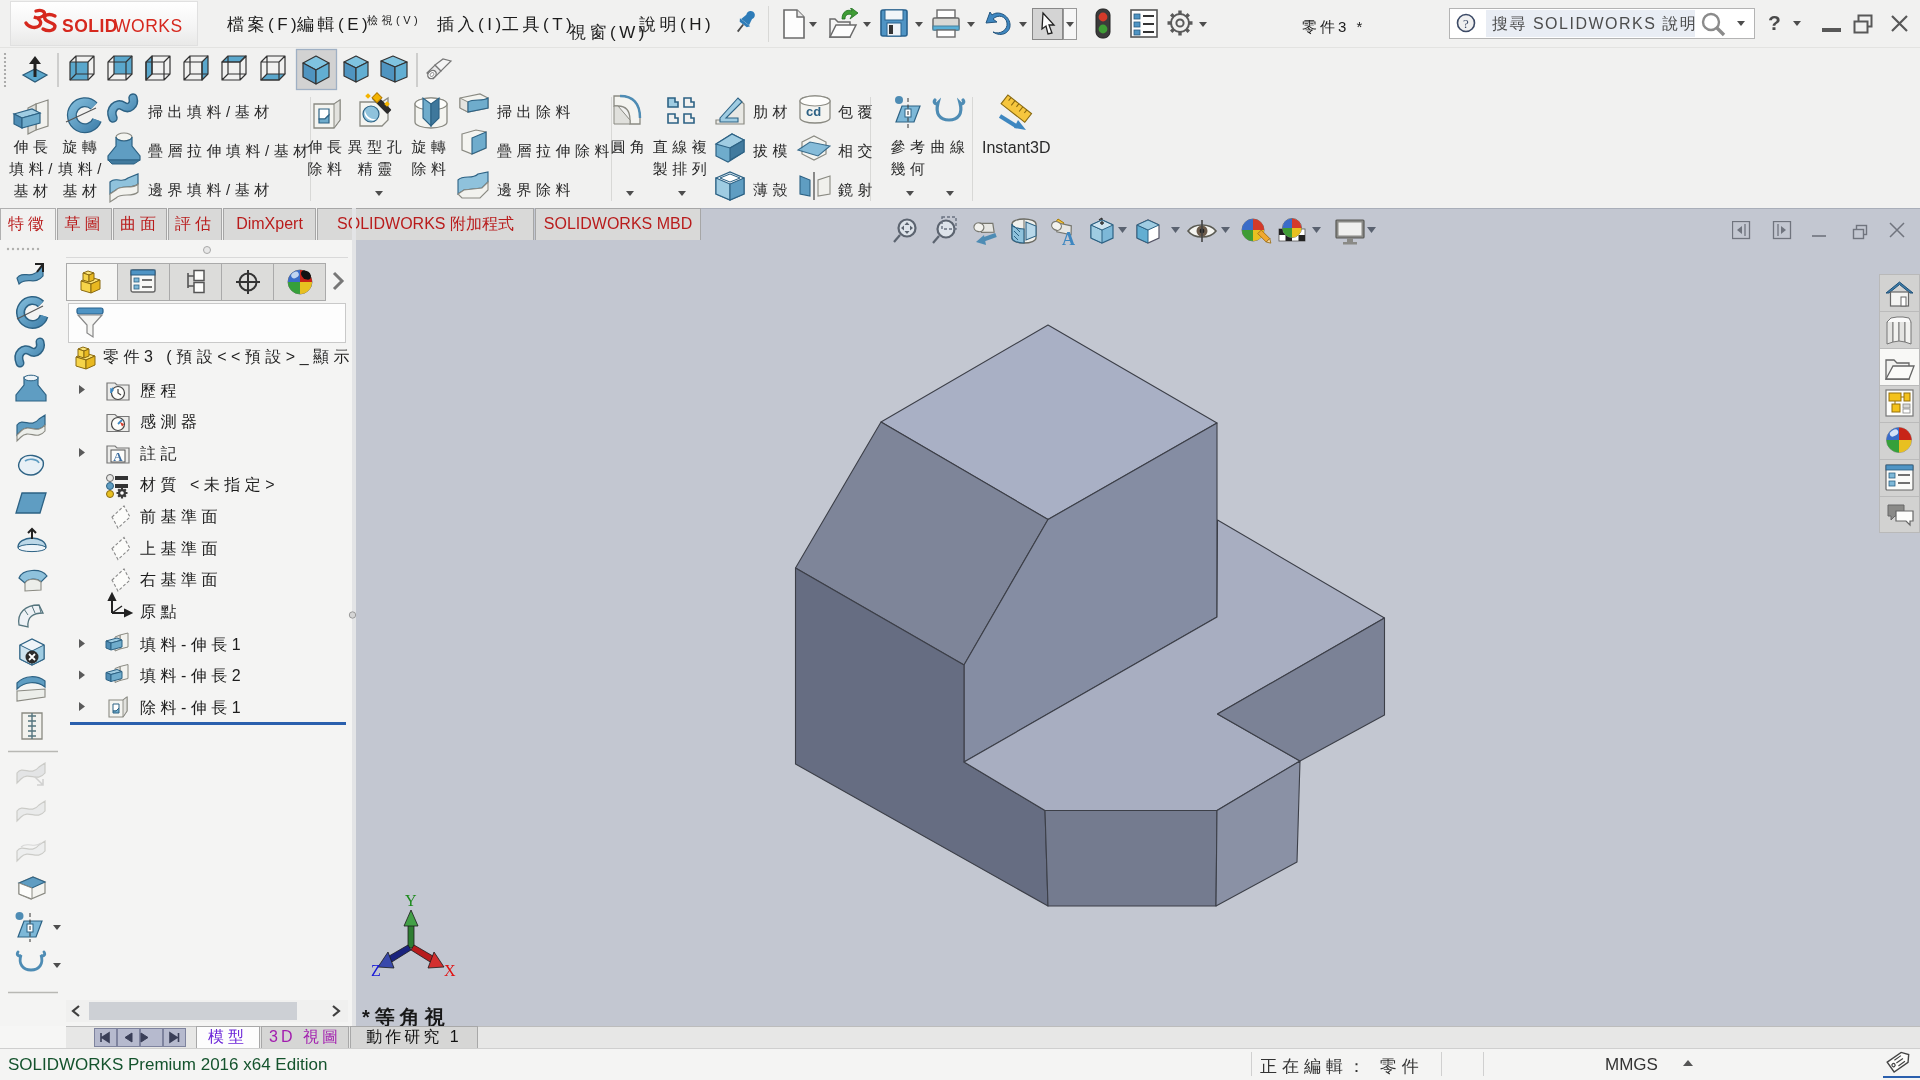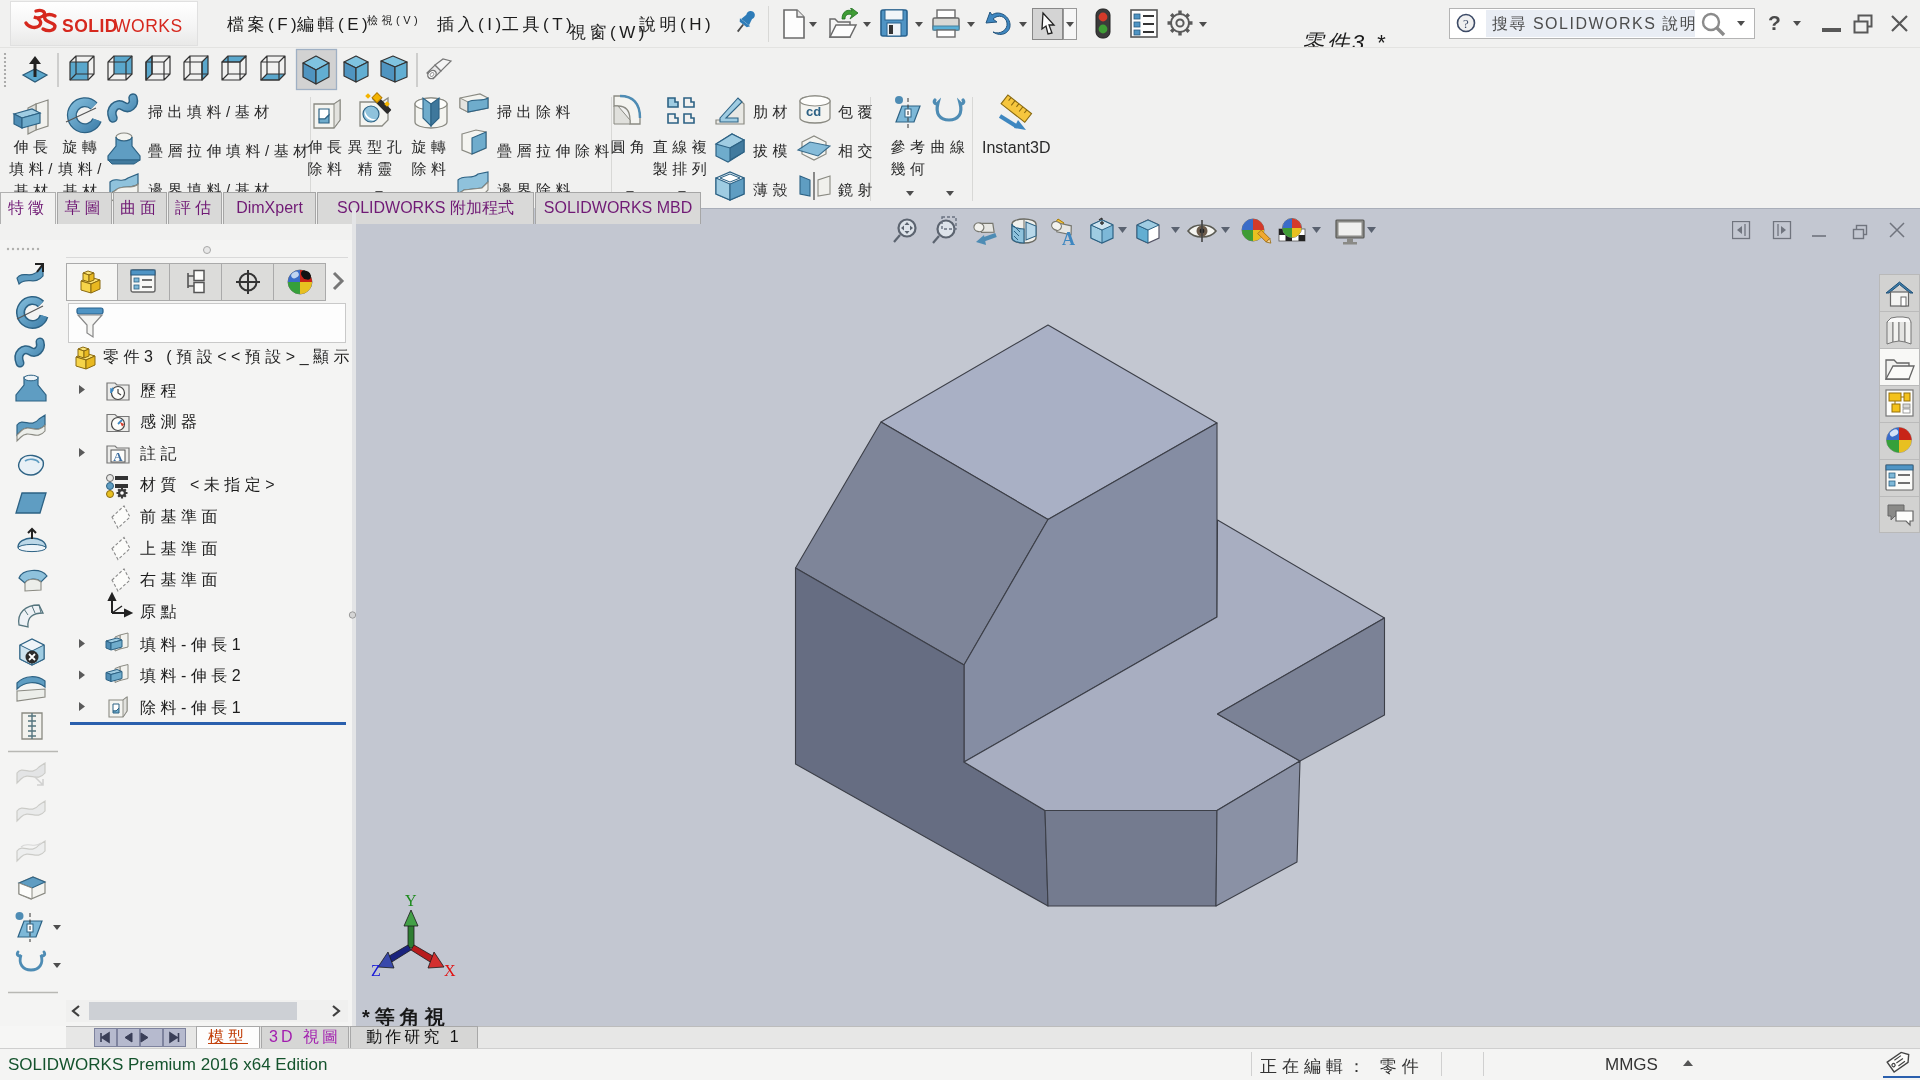--- a/index.html
+++ b/index.html
@@ -4,21 +4,21 @@
 html,body{margin:0;padding:0;}
 body{width:1920px;height:1080px;overflow:hidden;font-family:"Liberation Sans",sans-serif;position:relative;background:#f1f1f0;}
 .a{position:absolute;}
 .ct{color:#1b1b1b;}
 .ls{letter-spacing:4.5px;}
 svg{display:block;}
 .sep{position:absolute;width:1px;background:#d8d8d6;}
 .caret{position:absolute;width:0;height:0;border-left:4px solid transparent;border-right:4px solid transparent;border-top:5px solid #4d4d4d;}
 .biglab{position:absolute;font-size:15px;color:#2a2a2a;text-align:center;line-height:22px;white-space:nowrap;}
 .smlab{position:absolute;font-size:15px;color:#2a2a2a;white-space:nowrap;}
-.tab{position:absolute;top:192px;height:32px;background:#d9d9d8;border:1px solid #a6a6a6;border-bottom:none;box-sizing:border-box;font-size:16px;color:#701a75;text-align:center;line-height:30px;overflow:hidden;}
+.tab{position:absolute;top:208px;height:32px;background:#d9d9d8;border:1px solid #a6a6a6;border-bottom:none;box-sizing:border-box;font-size:16px;color:#b91c1c;text-align:center;line-height:30px;overflow:hidden;}
 .treerow{position:absolute;left:0;width:282px;height:22px;font-size:16px;color:#1d1d1d;white-space:nowrap;}
 </style></head>
 <body>
 
 <div class="a" style="left:0;top:0;width:1920px;height:47px;background:#f1f1f0;"></div>
 <div class="a" style="left:10px;top:1px;width:188px;height:45px;background:linear-gradient(180deg,#ffffff 0%,#f4f4f4 60%,#e9e9e8 100%);border:1px solid #e0e0e0;box-sizing:border-box;"></div>
 <div class="a" id="swlogo" style="left:22px;top:8px;width:170px;height:32px;">
 <svg width="170" height="32" viewBox="0 0 170 32">
 <g fill="none" stroke="#d6281e" stroke-width="3.3" stroke-linecap="round">
 <path d="M14 3 C21 1 25 5 21 8 C18 10 14 10 12 9 C17 10 21 14 17 18 C13 21 6 19 4 15"></path>
@@ -113,21 +113,21 @@
           <circle cx="14" cy="14" r="3.6"></circle>
           <g stroke-width="3.4">
             <path d="M14 1.5 V5 M14 23 V26.5 M1.5 14 H5 M23 14 H26.5 M5.2 5.2 L7.6 7.6 M20.4 20.4 L22.8 22.8 M22.8 5.2 L20.4 7.6 M7.6 20.4 L5.2 22.8"></path>
           </g>
         </g>
       </g>
 <path d="M419 14 h8 l-4 5 z" fill="#4d4d4d"></path>
 </svg>
   </div>
 
-<div class="a ct" style="left:1302px;top:28px;font-size:22px;letter-spacing:3px;font-style:italic;">零件3 *</div>
+<div class="a ct" style="left:1302px;top:18px;font-size:15px;letter-spacing:3px;">零件3 *</div>
 
 <div class="a" style="left:1449px;top:8px;width:306px;height:31px;background:#fff;border:1px solid #b4b4b4;box-sizing:border-box;"></div>
 <div class="a" style="left:1486px;top:10px;width:209px;height:27px;background:#e9edf4;"></div>
 <div class="a" style="left:1456px;top:13px;width:20px;height:20px;">
 <svg width="20" height="20">
       <circle cx="10" cy="10" r="8.5" fill="#f0f0f0" stroke="#3c4a66" stroke-width="1.6"></circle>
       <text x="10" y="14.5" font-size="13" text-anchor="middle" fill="#3c4a66" font-family="Liberation Serif">?</text>
     </svg>
   </div>
 <div class="a" style="left:1492px;top:14px;font-size:16px;color:#4d4d4d;letter-spacing:1.5px;">搜尋 SOLIDWORKS 說明</div>
@@ -932,21 +932,21 @@
 <rect x="69.5" y="0.5" width="22" height="18" fill="#b6bace" stroke="#7e839e"></rect>
 </g>
 <g fill="#3a3f58" stroke="#3a3f58">
 <path d="M8 9.5 L15 5 v9 z M7 5 v9" stroke-width="1.6" fill="#3a3f58"></path>
 <path d="M31 9.5 L38 5 v9 z" stroke-width="1"></path>
 <path d="M54 9.5 L47 5 v9 z" stroke-width="1"></path>
 <path d="M76 5 l7 4.5 l-7 4.5 z M84.5 5 v9" stroke-width="1.6" fill="#3a3f58"></path>
 </g>
 </svg>
   </div>
-<div class="a" style="left:196px;top:1026px;width:64px;height:22px;background:#fdfdfd;border:1px solid #a8a8a8;border-bottom:none;box-sizing:border-box;font-size:16px;text-align:center;color:#c2410c;letter-spacing:4px;text-decoration:underline;">模型</div>
+<div class="a" style="left:196px;top:1026px;width:64px;height:22px;background:#fdfdfd;border:1px solid #a8a8a8;border-bottom:none;box-sizing:border-box;font-size:16px;text-align:center;color:#6d28d9;letter-spacing:4px;">模型</div>
 <div class="a" style="left:261px;top:1026px;width:88px;height:22px;background:#d6d6d5;border:1px solid #a8a8a8;border-bottom:none;box-sizing:border-box;font-size:16px;text-align:center;color:#a21caf;letter-spacing:3px;">3D 視圖</div>
 <div class="a" style="left:350px;top:1026px;width:128px;height:22px;background:#d6d6d5;border:1px solid #a8a8a8;border-bottom:none;box-sizing:border-box;font-size:16px;text-align:center;color:#111;letter-spacing:3px;">動作研究 1</div>
 
 <div class="a" style="left:0;top:1048px;width:1920px;height:32px;background:#f4f4f3;border-top:1px solid #cfcfcf;box-sizing:border-box;"></div>
 <div class="a" style="left:8px;top:1055px;font-size:17px;color:#14532d;">SOLIDWORKS Premium 2016 x64 Edition</div>
 <div class="a" style="left:1251px;top:1052px;width:1px;height:24px;background:#d0d0d0;"></div>
 <div class="a" style="left:1260px;top:1055px;font-size:17px;color:#333;letter-spacing:5px;">正在編輯： 零件</div>
 <div class="a" style="left:1441px;top:1052px;width:1px;height:24px;background:#d0d0d0;"></div>
 <div class="a" style="left:1483px;top:1052px;width:1px;height:24px;background:#d0d0d0;"></div>
 <div class="a" style="left:1605px;top:1055px;font-size:17px;color:#333;">MMGS</div>

